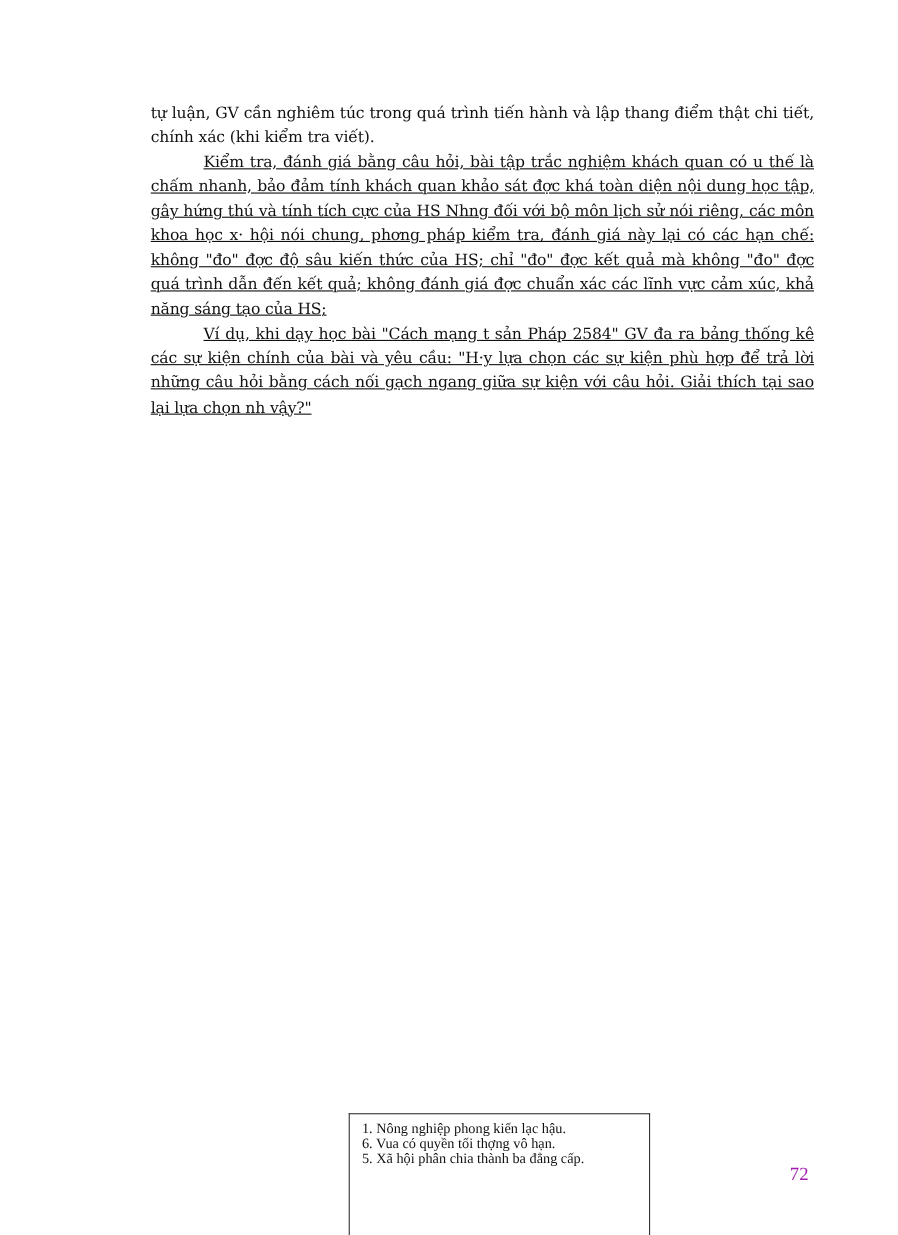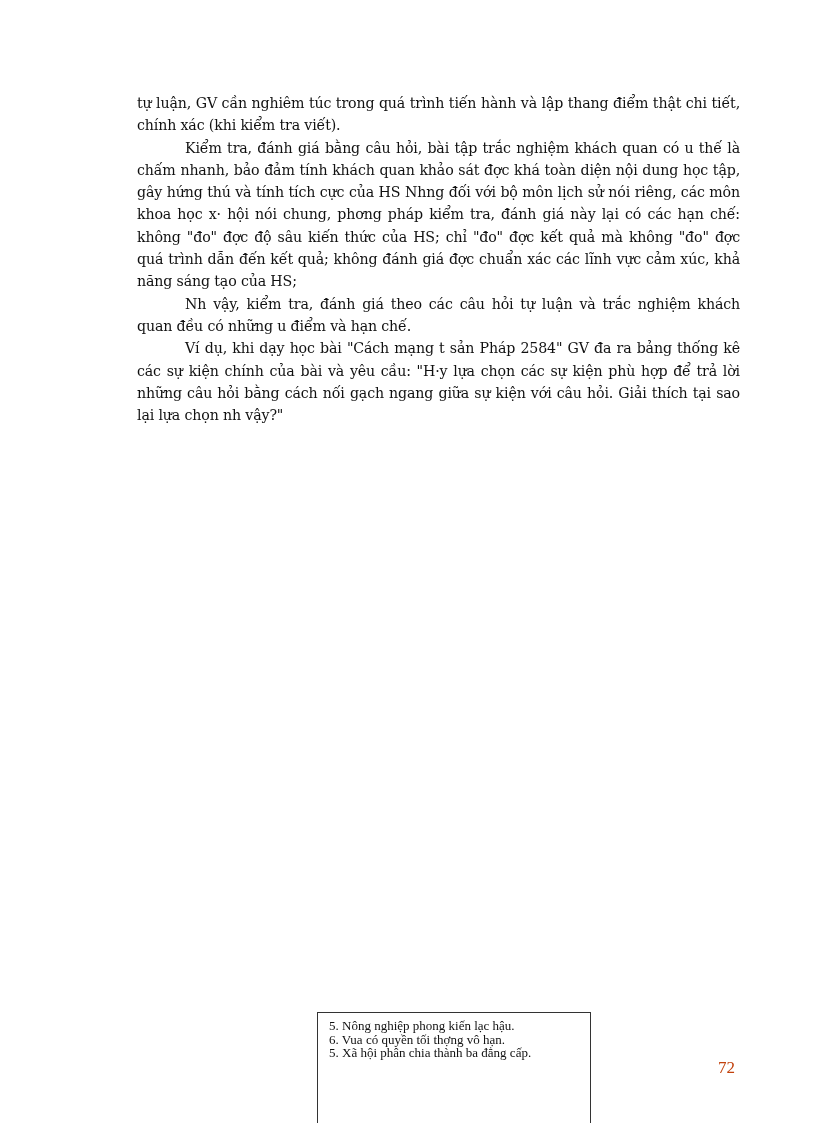--- a/index.html
+++ b/index.html
@@ -5,47 +5,46 @@
   html, body { margin: 0; padding: 0; background: #ffffff; }
   body { width: 816px; height: 1123px; position: relative; overflow: hidden; }
   .page { position: absolute; left: 0; top: 0; width: 816px; height: 802px; background: #fff; }
   .body-text {
     position: absolute; left: 137px; top: 92px; width: 603px;
     font-family: "DejaVu Serif", "Liberation Serif", serif;
     font-size: 14.2px; line-height: 22.3px; color: #111;
     text-align: justify; letter-spacing: -0.15px;
   }
   .body-text p { margin: 0; }
-  .body-text p.indent { text-indent: 48px; }
+  .body-text p.indent { text-indent: 48px; text-decoration: underline; }
   .event-box {
     position: absolute; left: 317px; top: 1012px; width: 274px; height: 120px;
     border: 1px solid #333; box-sizing: border-box; border-bottom: none;
     padding: 6px 9px 0 11px;
     font-family: "Liberation Serif", "DejaVu Serif", serif;
     font-size: 13px; line-height: 13.5px; color: #111;
     text-align: justify;
   }
   .event-box div { margin: 0; }
   .page-number {
     position: absolute; left: 718px; top: 1058px;
     font-family: "Liberation Serif", "DejaVu Serif", serif;
-    font-size: 17px; color: #c2410c;
+    font-size: 17px; color: #a21caf;
   }
 </style>
 </head>
 <body>
 
 <div class="page">
   <div class="body-text">
     <p>tự luận, GV cần nghiêm túc trong quá trình tiến hành và lập thang điểm thật chi tiết, chính xác (khi kiểm tra viết).</p>
     <p class="indent">Kiểm tra, đánh giá bằng câu hỏi, bài tập trắc nghiệm khách quan có u thế là chấm nhanh, bảo đảm tính khách quan khảo sát đợc   khá toàn diện nội dung học tập, gây hứng thú và tính tích cực của HS   Nhng   đối với bộ môn lịch sử nói riêng, các môn khoa học x· hội nói chung, phơng   pháp kiểm tra, đánh giá này lại có các hạn chế: không "đo" đợc   độ sâu kiến thức của HS; chỉ "đo" đợc   kết quả mà không "đo" đợc   quá trình dẫn đến kết quả; không đánh giá đợc   chuẩn xác các lĩnh vực cảm xúc, khả năng sáng tạo của HS;</p>
-    <p class="indent">Nh   vậy, kiểm tra, đánh giá theo các câu hỏi tự luận và trắc nghiệm khách quan đều có những u   điểm và hạn chế.</p>
     <p class="indent">Ví dụ, khi dạy học bài "Cách mạng t   sản Pháp 2584" GV đa   ra bảng thống kê các sự kiện chính của bài và yêu cầu: "H·y lựa chọn các sự kiện phù hợp để trả lời những câu hỏi bằng cách nối gạch ngang giữa sự kiện với câu hỏi. Giải thích tại sao lại lựa chọn nh   vậy?"</p>
   </div>
 
   <div class="event-box">
-    <div>5. Nông nghiệp phong kiến lạc hậu.</div>
+    <div>1. Nông nghiệp phong kiến lạc hậu.</div>
     <div>6. Vua có quyền tối thợng   vô hạn.</div>
     <div>5. Xã hội phân chia thành ba đẳng cấp.</div>
   </div>
 
   <div class="page-number">72</div>
 </div>
 
 </body></html>

